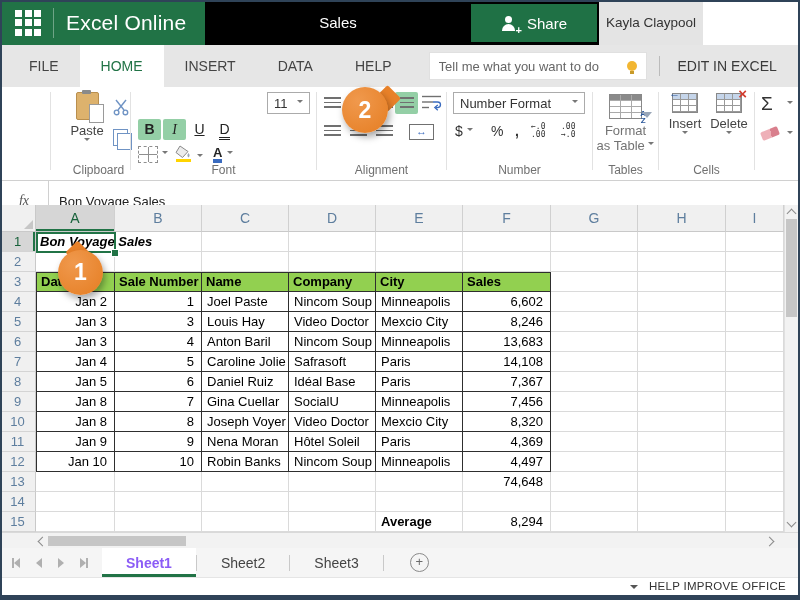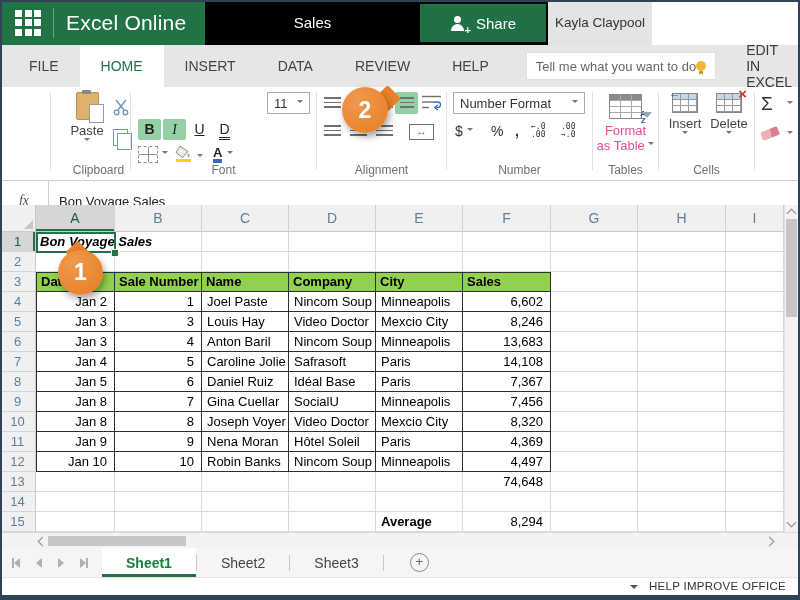--- a/index.html
+++ b/index.html
@@ -1,21 +1,21 @@
 <!DOCTYPE html>
 <html><head>
 <meta charset="utf-8">
 <style>
   html,body{margin:0;padding:0;background:#888;}
   .window{position:relative;width:800px;height:600px;background:#fff;
     font-family:"Liberation Sans","DejaVu Sans",sans-serif;overflow:hidden;}
   .window::after{content:"";position:absolute;inset:0;border:2px solid #2f4358;border-bottom-width:5px;pointer-events:none;z-index:99;}
 
   
-  .topbar{position:absolute;left:0;top:0;width:652px;height:45px;background:#000;}
+  .topbar{position:absolute;left:0;top:0;width:703px;height:45px;background:#000;}
   .brand{position:absolute;left:0;top:0;width:205px;height:45px;background:#217346;display:flex;align-items:center;}
   .appgrid{width:26px;height:26px;margin-left:15px;display:grid;grid-template-columns:repeat(3,7px);grid-template-rows:repeat(3,7px);gap:2.5px;cursor:pointer;}
   .appgrid span{background:#fff;}
   .brand-sep{width:1px;height:30px;background:rgba(255,255,255,.35);margin-left:12px;}
   .appname{color:#fff;font-size:21px;margin-left:12px;letter-spacing:.2px;}
   .doc-title{position:absolute;left:205px;right:232px;top:0;height:45px;color:#fff;font-size:15px;
     display:flex;align-items:center;justify-content:center;}
   .share-btn{position:absolute;right:106px;top:4px;width:126px;height:38px;background:#1f7145;border:none;
     color:#fff;font-size:15px;display:flex;align-items:center;justify-content:center;gap:9px;cursor:pointer;
     font-family:inherit;}
@@ -94,21 +94,21 @@
   .sym{position:absolute;top:36px;font-size:14px;color:#333;cursor:pointer;}
   .decs{position:absolute;top:36px;font-size:8px;line-height:8px;color:#333;font-family:"DejaVu Sans Mono",monospace;text-align:center;cursor:pointer;}
 
   
   .g-tables{left:593px;width:65px;}
   .ftable{position:absolute;left:16px;top:7px;width:33px;height:25px;border:1px solid #888;box-sizing:border-box;
     background-image:repeating-linear-gradient(to bottom,transparent 0 5px,#aaa 5px 6px),repeating-linear-gradient(to right,transparent 0 10px,#aaa 10px 11px),linear-gradient(#8a8a8a,#8a8a8a);
     background-size:auto,auto,100% 6px;background-repeat:repeat,repeat,no-repeat;}
   .ftable .az{position:absolute;right:-5px;bottom:-6px;font-size:8px;font-weight:bold;color:#2b579a;line-height:7px;text-align:center;background:transparent;}
   .ftable .funnel{position:absolute;right:-11px;bottom:-5px;width:0;height:0;border:5px solid transparent;border-top:6px solid #9aa7b8;}
-  .ftxt{position:absolute;top:36px;left:0;right:0;text-align:center;font-size:13px;color:#ec4899;line-height:15px;cursor:pointer;}
+  .ftxt{position:absolute;top:36px;left:0;right:0;text-align:center;font-size:13px;color:#737373;line-height:15px;cursor:pointer;}
 
   
   .g-cells{left:659px;width:95px;}
   .cellbtn{position:absolute;top:6px;width:40px;display:flex;flex-direction:column;align-items:center;cursor:pointer;}
   .cellbtn .clab{font-size:13px;color:#444;margin-top:3px;}
   .cgrid{position:relative;width:26px;height:20px;border:1px solid #888;box-sizing:border-box;
     background-image:repeating-linear-gradient(to bottom,transparent 0 5px,#999 5px 6px),repeating-linear-gradient(to right,transparent 0 7px,#999 7px 8px),linear-gradient(#c5d5ea,#c5d5ea);
     background-size:auto,auto,100% 6px;background-repeat:repeat,repeat,no-repeat;}
   .cgrid .ovl{position:absolute;font-weight:bold;}
   .ins-arrow{left:-4px;top:-7px;color:#2b579a;font-size:11px;}
@@ -167,21 +167,21 @@
   .chev.right{transform:rotate(-45deg);left:766px;top:5px;}
 
   
   .sheetbar{position:absolute;left:0;top:548px;width:800px;height:29px;background:#f5f5f5;display:flex;align-items:stretch;}
   .navgrp{display:flex;align-items:center;gap:16px;padding:0 14px 0 12px;}
   .nav{display:flex;align-items:center;cursor:pointer;}
   .tl{width:0;height:0;border-top:5px solid transparent;border-bottom:5px solid transparent;border-right:6px solid #b0b0b0;}
   .tr{width:0;height:0;border-top:5px solid transparent;border-bottom:5px solid transparent;border-left:6px solid #b0b0b0;}
   .nbar{width:2px;height:10px;background:#b0b0b0;}
   .stab{padding:0 24px;font-size:14px;color:#444;display:flex;align-items:center;cursor:pointer;}
-  .stab.active{background:#fff;color:#15803d;font-weight:bold;box-shadow:inset 0 -3px 0 #217346;}
+  .stab.active{background:#fff;color:#8b5cf6;font-weight:bold;box-shadow:inset 0 -3px 0 #217346;}
   .stab-sep{width:1px;height:16px;background:#c9c9c9;align-self:center;}
   .addsheet{width:17px;height:17px;border:1px solid #8a8a8a;border-radius:50%;color:#6a6a6a;font-size:13px;line-height:15px;
     text-align:center;align-self:center;margin-left:26px;cursor:pointer;}
 
   
   .statusbar{position:absolute;left:0;top:577px;width:800px;height:18px;background:#fff;border-top:1px solid #e5e5e5;box-sizing:border-box;}
   .status-caret{position:absolute;left:630px;top:7px;width:0;height:0;border:4px solid transparent;border-top-color:#555;cursor:pointer;}
   .helptxt{position:absolute;right:14px;top:2px;font-size:11.5px;color:#333;letter-spacing:.3px;cursor:pointer;}
 
   
@@ -223,21 +223,20 @@
     </button>
     <div class="userbox">Kayla Claypool</div>
   </div>
 
   <div class="tabsbar">
     <div style="display:flex;align-items:stretch;" id="ribbon-tabs">
         <div class="rtab">FILE</div>
         <div class="rtab active">HOME</div>
         <div class="rtab">INSERT</div>
         <div class="rtab">DATA</div>
-        <div class="rtab">REVIEW</div>
         <div class="rtab">HELP</div>
       </div>
     <div class="tellme">
       <span class="ph">Tell me what you want to do</span>
       <span class="bulb"></span>
     </div>
     <div class="tab-vsep"></div>
     <div class="editexcel">EDIT IN EXCEL</div>
   </div>
 

